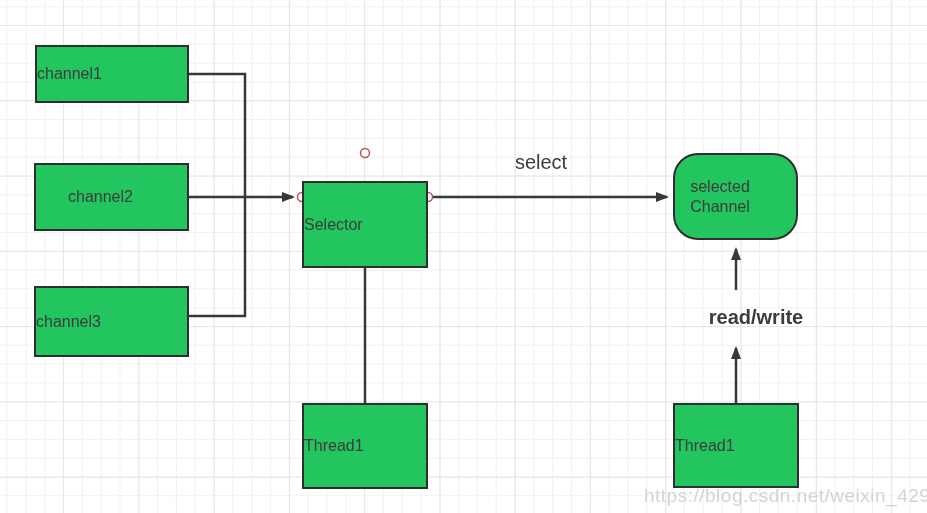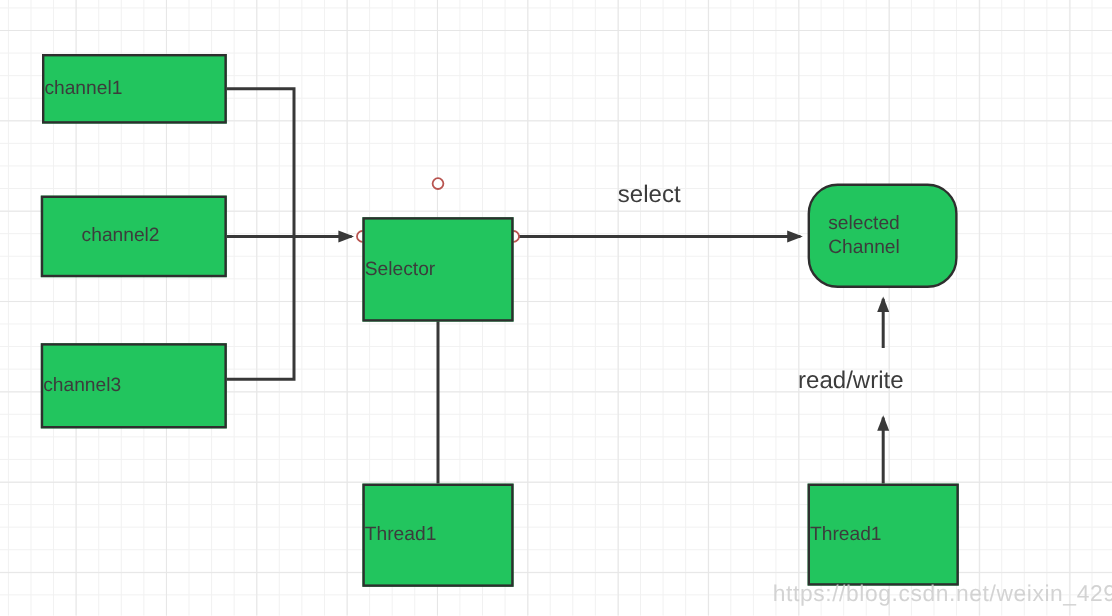--- a/index.html
+++ b/index.html
@@ -29,21 +29,21 @@
   #node-channel3{left:34px;top:286px;width:155px;height:71px;}
   #node-selector{left:302px;top:153px;width:126px;height:87px;margin-top:28px;}
   #node-selected-channel{left:673px;top:153px;width:125px;height:87px;border-radius:25px;}
   #node-thread1-left{left:302px;top:403px;width:126px;height:86px;}
   #node-thread1-right{left:673px;top:403px;width:126px;height:85px;}
   #node-selected-channel .wrap{width:90px;}
   .edge-label{
     position:absolute;color:#3c3c3c;font-size:20px;text-align:center;z-index:3;
   }
   #label-select{left:495px;top:151px;width:92px;}
-  #label-read-write{left:659px;top:306px;width:100px;}
+  #label-read-write{left:706px;top:306px;width:100px;font-weight:bold;}
   #connector-layer{position:absolute;left:0;top:0;z-index:1;}
   #watermark{
     position:absolute;left:644px;top:485px;z-index:5;
     color:rgba(206,206,206,0.9);font-size:19px;letter-spacing:0.5px;white-space:nowrap;
   }
 </style>
 </head>
 <body>
 
 <svg id="connector-layer" width="927" height="513" viewBox="0 0 927 513">

